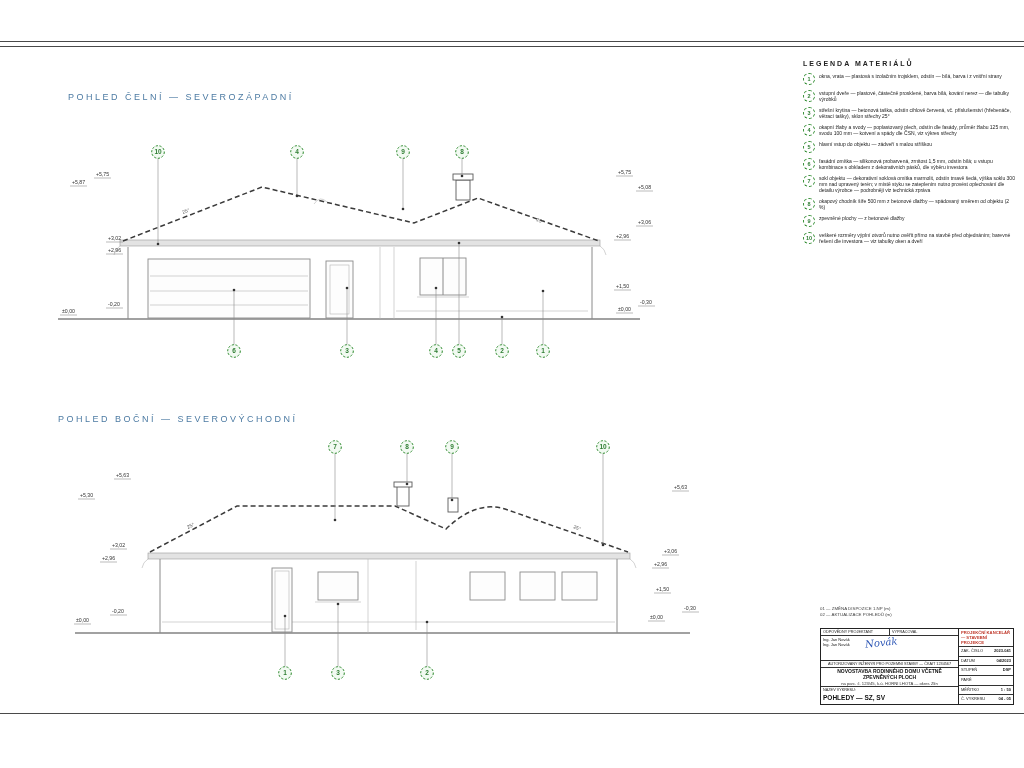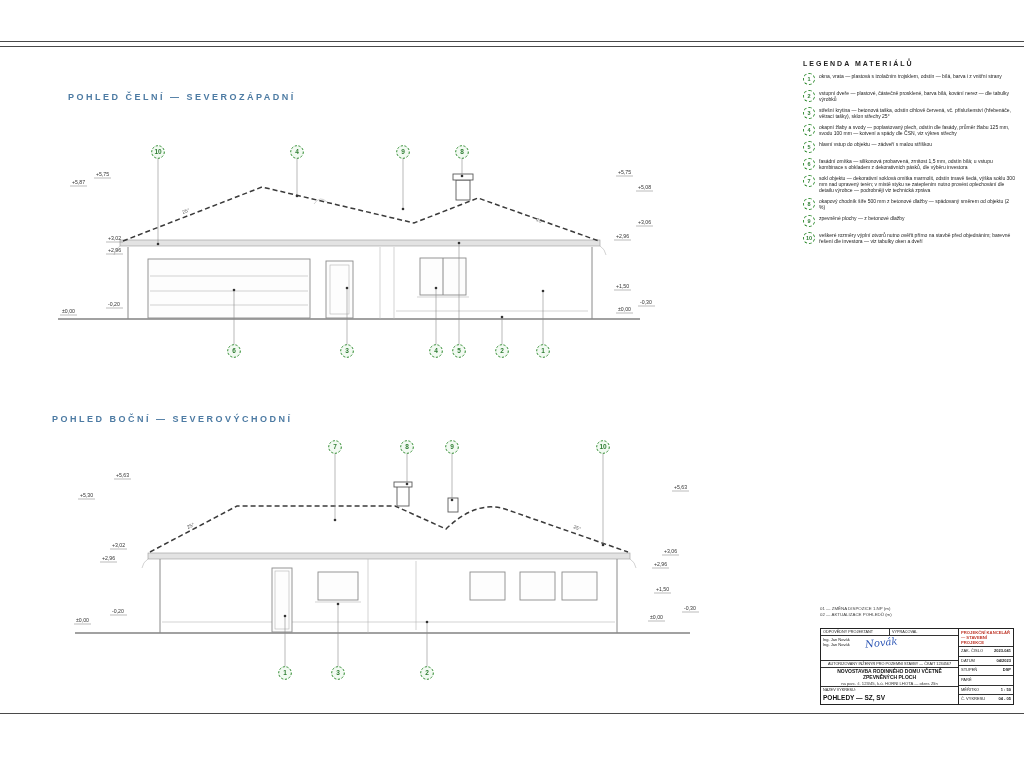--- a/index.html
+++ b/index.html
@@ -1,19 +1,19 @@
 <!DOCTYPE html>
 <html><head>
 <meta charset="utf-8">
 <style>
   html,body{margin:0;padding:0;background:#ffffff;}
   body{width:1024px;height:768px;position:relative;overflow:hidden;
        font-family:"Liberation Sans",sans-serif;color:#333;}
   .frame-line{position:absolute;left:0;width:1024px;height:1px;background:#4a4a4a;}
-  .view-title{position:absolute;color:#4d7ba3;font-size:9px;font-weight:bold;letter-spacing:2.5px;white-space:nowrap;}
+  .view-title{position:absolute;color:#4d7ba3;font-size:9px;font-weight:normal;letter-spacing:2.5px;white-space:nowrap;}
   svg{position:absolute;overflow:visible;}
   .ground{stroke:#444;stroke-width:1.1;}
   .roof{stroke:#3a3a3a;stroke-width:1.5;fill:none;stroke-dasharray:5,3;}
   .fascia{fill:#e3e3e3;stroke:#9a9a9a;stroke-width:.6;}
   .wall{stroke:#8a8a8a;stroke-width:1;fill:none;}
   .thin{stroke:#b5b5b5;stroke-width:.6;fill:none;}
   .win{stroke:#8a8a8a;stroke-width:.9;fill:#fdfdfd;}
   .chim{stroke:#5a5a5a;stroke-width:.9;fill:#ffffff;}
   .leader{stroke:#8a8a8a;stroke-width:.6;}
   .dot{fill:#333;}
@@ -53,21 +53,21 @@
   .tb-row .v{font-weight:bold;}
 </style>
 </head>
 <body>
 
 <div class="frame-line" style="top:41px"></div>
 <div class="frame-line" style="top:46px"></div>
 <div class="frame-line" style="top:713px"></div>
 
 <div class="view-title" style="left:68px;top:92px">POHLED  ČELNÍ  —  SEVEROZÁPADNÍ</div>
-<div class="view-title" style="left:52px;top:414px">POHLED  BOČNÍ  —  SEVEROVÝCHODNÍ</div>
+<div class="view-title" style="left:58px;top:414px">POHLED  BOČNÍ  —  SEVEROVÝCHODNÍ</div>
 
 <svg id="elev1" style="left:50px;top:135px" width="600" height="240" viewBox="50 135 600 240">
   <line class="ground" x1="58" y1="319" x2="640" y2="319"></line>
 
   <rect class="fascia" x="120" y="240" width="480" height="6"></rect>
   <path class="thin" d="M120,246 q-5,3 -6,9"></path>
   <path class="thin" d="M600,246 q5,3 6,9"></path>
 
   <path class="roof" d="M123,241 L262,187 L414,223 L478,198 L599,241"></path>
 

